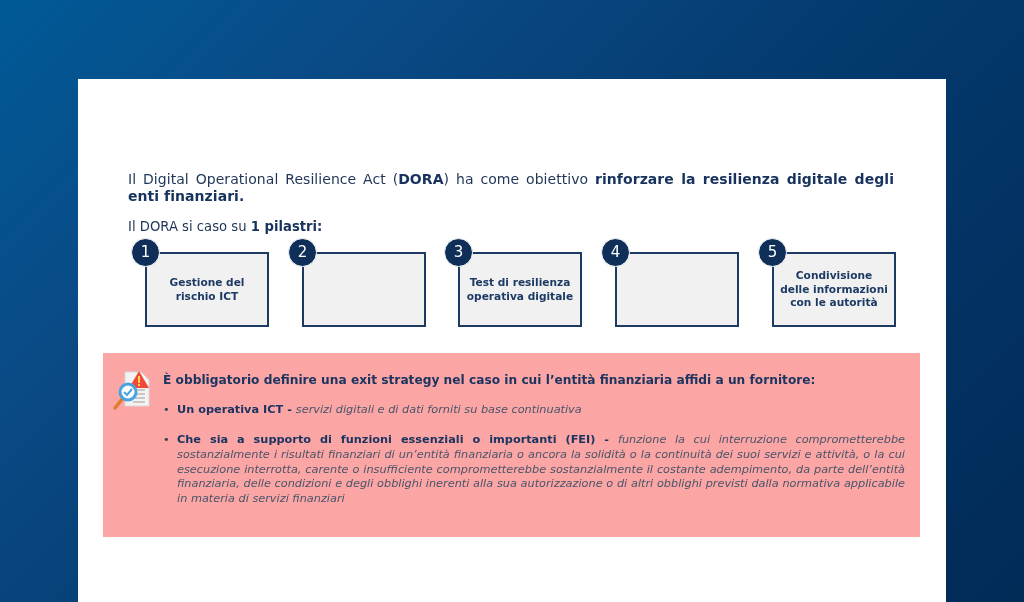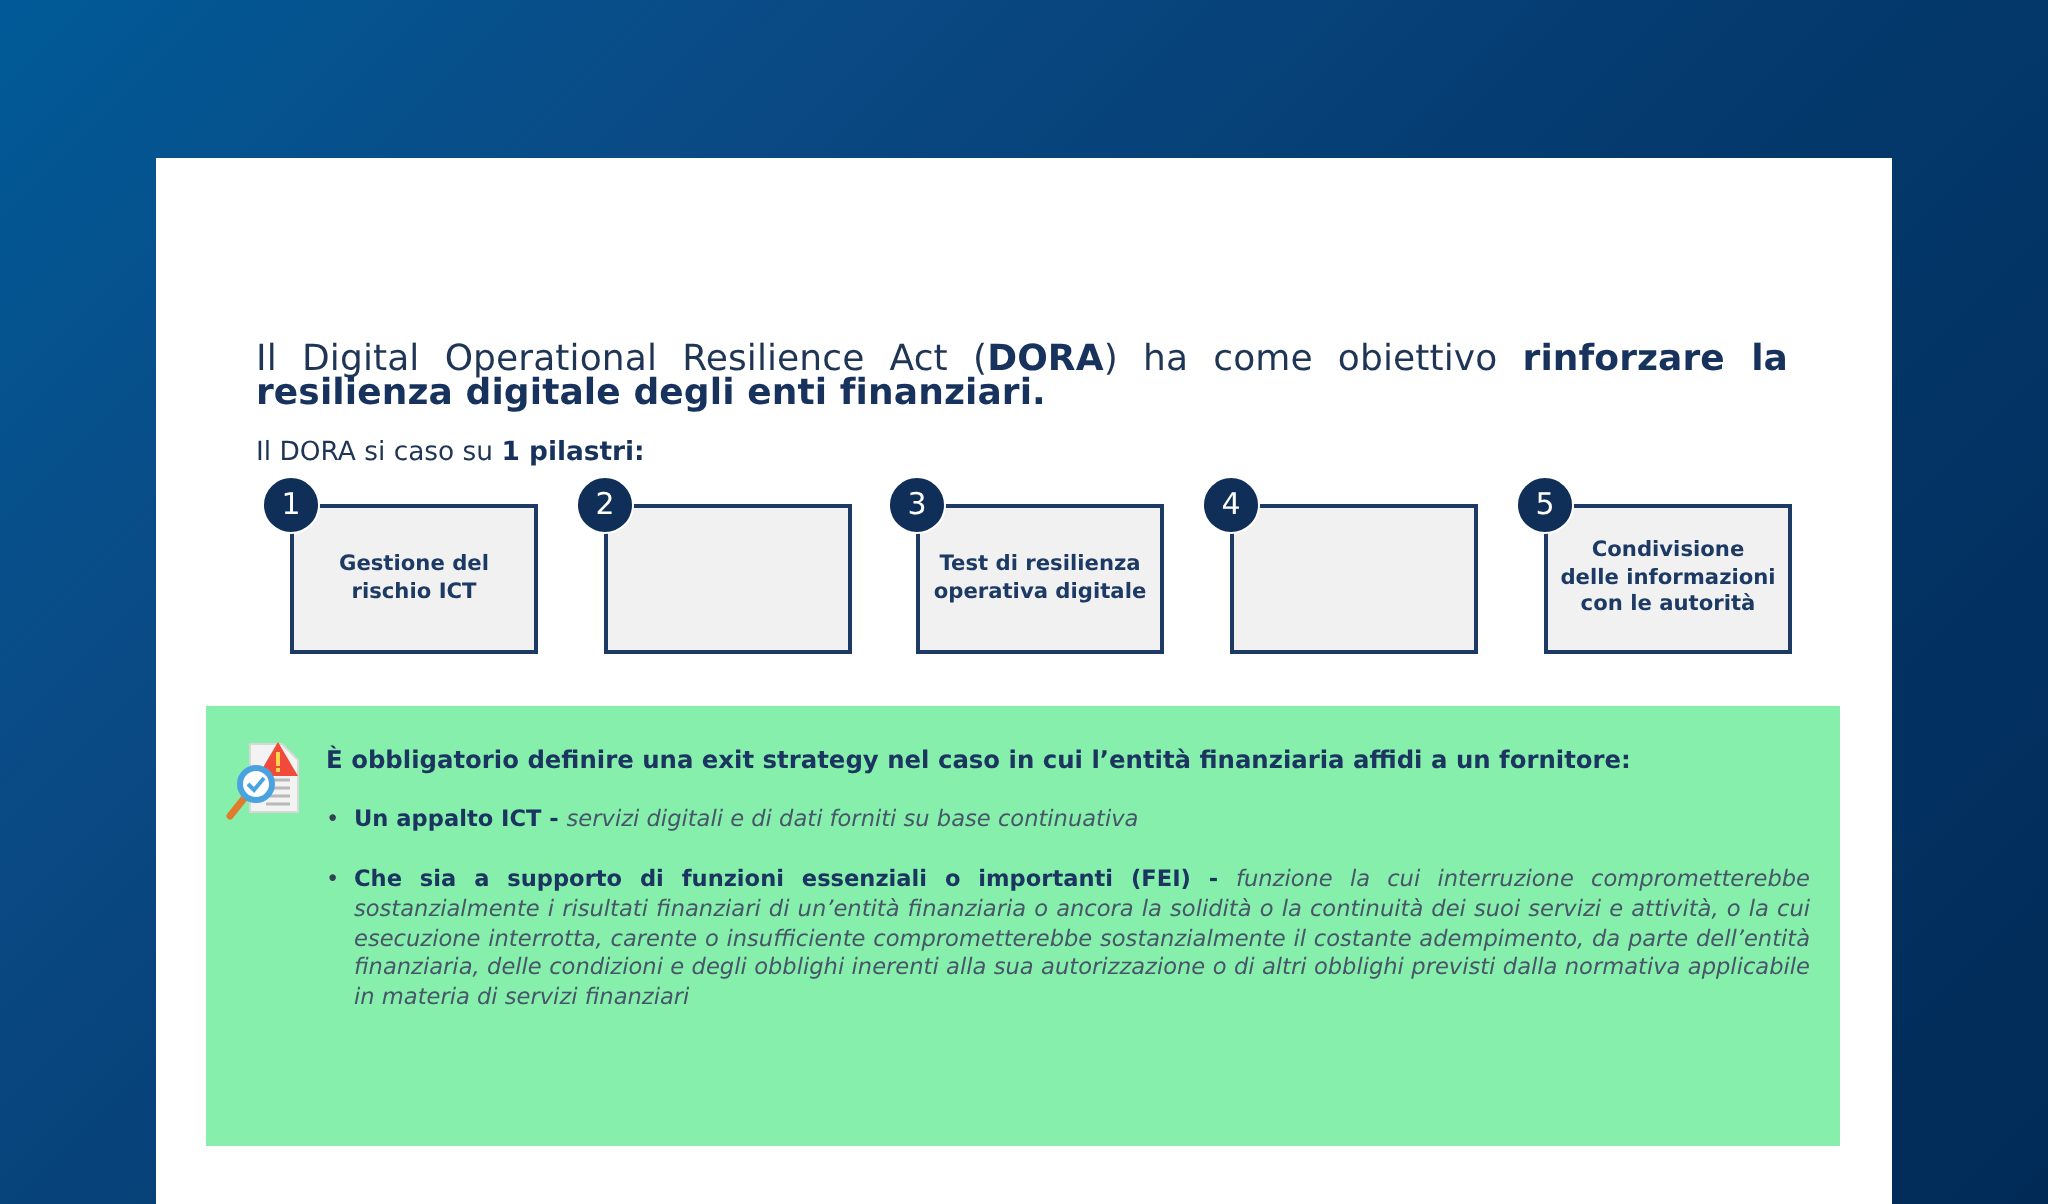--- a/index.html
+++ b/index.html
@@ -7,21 +7,21 @@
       width: 1024px; height: 602px; overflow: hidden; position: relative;
       background: linear-gradient(135deg, #005a97 0%, #0a4a85 25%, #043a6e 55%, #012a57 100%);
       font-family: "DejaVu Sans", "Liberation Sans", sans-serif;
     }
     .panel {
       position: absolute; left: 78px; top: 79px; width: 868px; height: 523px;
       background: #ffffff;
     }
     .intro {
       position: absolute; left: 50px; top: 92px; width: 766px;
-      font-size: 18px; line-height: 17px; color: #1e3556;
+      font-size: 14px; line-height: 17px; color: #1e3556;
       text-align: justify; text-align-last: left; letter-spacing: 0.05px;
     }
     .intro b { color: #17325c; font-weight: bold; }
     .pillars-title {
       position: absolute; left: 50px; top: 140px;
       font-size: 13.2px; color: #1e3556;
     }
     .pillars-title b { color: #17325c; }
     .pillar {
       position: absolute; top: 173px; width: 120px; height: 71px;
@@ -33,22 +33,22 @@
       font-size: 10.6px; line-height: 13.5px; font-weight: bold; color: #1c3a63;
       text-align: center; padding: 0 6px;
     }
     .pillar-num {
       position: absolute; top: -16px; left: -16px; width: 27px; height: 27px;
       border-radius: 50%; background: #0f2f58; color: #ffffff;
       font-size: 15px; line-height: 27px; text-align: center;
       border: 1.5px solid #ffffff;
     }
     .info {
-      position: absolute; left: 25px; top: 274px; width: 817px; height: 220px;
-      background: #86efac;
+      position: absolute; left: 25px; top: 274px; width: 817px; height: 184px;
+      background: #fca5a5;
     }
     .info-icon { position: absolute; left: 8px; top: 15px; width: 44px; height: 44px; }
     .info-title {
       position: absolute; left: 60px; top: 20px;
       font-size: 12.2px; font-weight: bold; color: #1b3560;
     }
     .bullet {
       position: absolute; left: 60px; width: 728px;
       font-size: 11.3px; line-height: 14.8px; color: #475569;
       padding-left: 14px; text-align: justify;
@@ -107,21 +107,21 @@
       <rect x="27" y="16" width="2" height="2" fill="#ffd54a"></rect>
 
       <line x1="12" y1="30" x2="4" y2="40" stroke="#e07a2c" stroke-width="3.5" stroke-linecap="round"></line>
       <circle cx="17" cy="24" r="8" fill="#ffffff" stroke="#4aa3e0" stroke-width="3"></circle>
       <path d="M13 24 L16 27 L21 21" fill="none" stroke="#4aa3e0" stroke-width="2"></path>
     </svg>
 
     <div class="info-title">È obbligatorio definire una exit strategy nel caso in cui l’entità finanziaria affidi a un fornitore:</div>
 
     <div class="bullet b1">
-      <span class="lead">Un appalto ICT - </span><span class="desc">servizi digitali e di dati forniti su base continuativa</span>
+      <span class="lead">Un operativa ICT - </span><span class="desc">servizi digitali e di dati forniti su base continuativa</span>
     </div>
 
     <div class="bullet b2">
       <span class="lead">Che sia a supporto di funzioni essenziali o importanti (FEI) - </span><span class="desc">funzione la cui interruzione comprometterebbe sostanzialmente i risultati finanziari di un’entità finanziaria o ancora la solidità o la continuità dei suoi servizi e attività, o la cui esecuzione interrotta, carente o insufficiente comprometterebbe sostanzialmente il costante adempimento, da parte dell’entità finanziaria, delle condizioni e degli obblighi inerenti alla sua autorizzazione o di altri obblighi previsti dalla normativa applicabile in materia di servizi finanziari</span>
     </div>
   </div>
 
 </div>
 
 </body></html>

